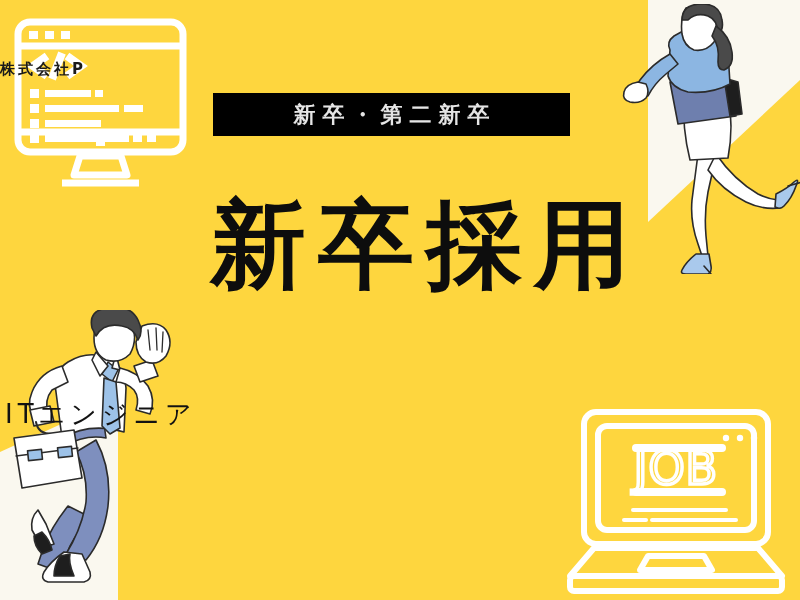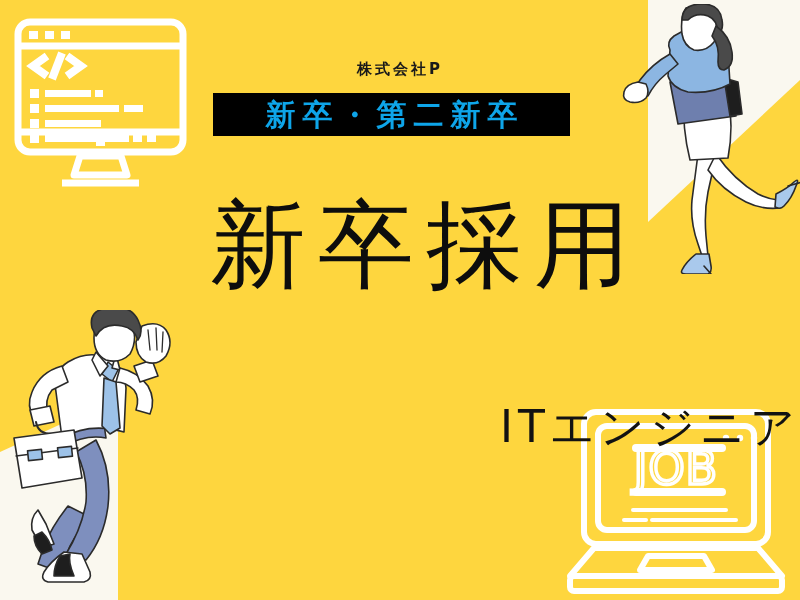--- a/index.html
+++ b/index.html
@@ -28,63 +28,62 @@
   
   #cream-bottom-left {
     left: 0; top: 398px;
     width: 128px; height: 202px;
   }
 
   
   #company-name {
     position: absolute;
     left: 0; right: 0; top: 62px;
-    text-align: center;
     font-size: 15px;
     font-weight: bold;
     letter-spacing: 3px;
     color: #1a1a1a;
     line-height: 1;
   }
   #subtitle-banner {
     position: absolute;
     left: 213px; top: 93px;
     width: 357px; height: 43px;
     background: #000000;
     display: flex;
     align-items: center;
     justify-content: center;
   }
   #subtitle-banner .banner-text {
-    color: #0ea5e9;
-    font-size: 30px;
+    color: #e5e5e5;
+    font-size: 22px;
     font-weight: bold;
     letter-spacing: 7px;
     text-indent: 7px;
     line-height: 1;
   }
   #main-title {
     position: absolute;
     left: 0; right: 0; top: 192px;
     text-align: center;
     color: #0d0d0d;
     font-size: 96px;
-    font-weight: normal;
+    font-weight: bold;
     letter-spacing: 12px;
     text-indent: 12px;
     line-height: 1.12;
     white-space: nowrap;
     padding-left: 40px;
   }
   #job-role {
     position: absolute;
     left: 0; right: 0; top: 396px;
-    text-align: right;
+    text-align: left;
     color: #121212;
-    font-size: 44px;
+    font-size: 26px;
     letter-spacing: 5px;
     text-indent: 5px;
     line-height: 1.42;
     font-weight: 500;
   }
   #job-role .role-line { display: block; white-space: nowrap; }
 
   
   #monitor-icon { position: absolute; left: 14px; top: 18px; }
   #laptop-icon  { position: absolute; left: 560px; top: 408px; }

